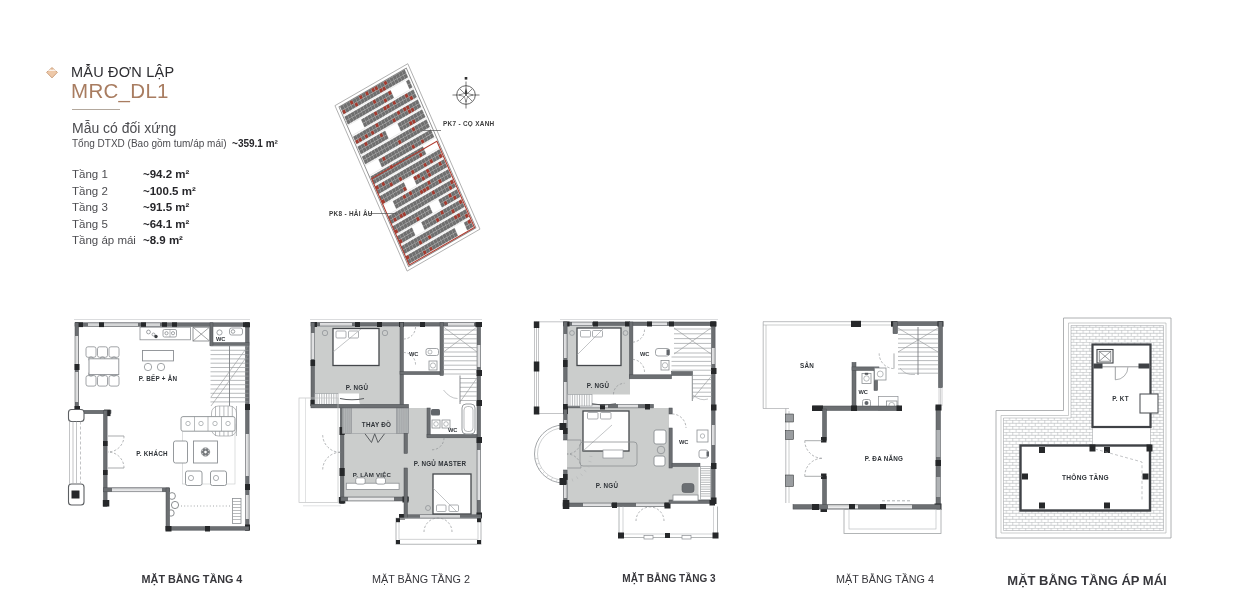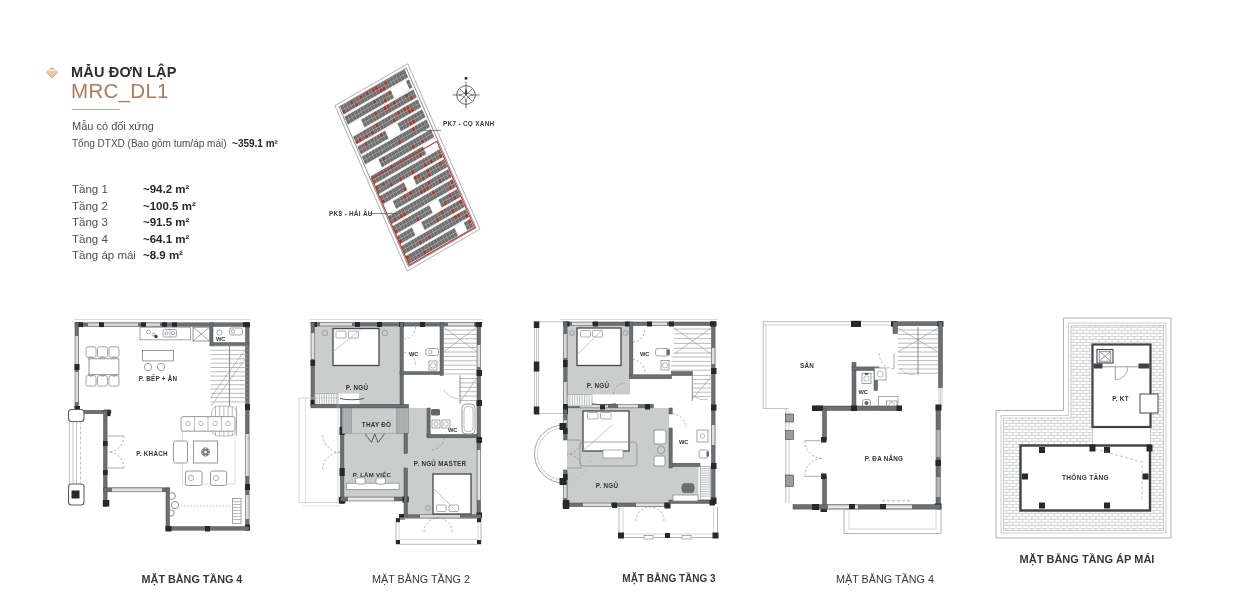--- a/index.html
+++ b/index.html
@@ -10,35 +10,35 @@
 
 <div style="position:absolute;left:0;top:0;width:340px;height:260px">
 
 <svg style="position:absolute;left:45.5px;top:67px" width="12" height="11.5" viewBox="0 0 12 11.5">
 <polygon points="6,0.6 11.4,5.3 6,10.9 0.6,5.3" fill="#eec9a9" stroke="#c89c78" stroke-width="0.9"></polygon>
 <line x1="2.2" y1="3.4" x2="9.8" y2="3.4" stroke="#fff" stroke-width="0.8"></line>
 <line x1="3.6" y1="1.8" x2="4.9" y2="3.4" stroke="#fff" stroke-width="0.6"></line>
 <line x1="8.4" y1="1.8" x2="7.1" y2="3.4" stroke="#fff" stroke-width="0.6"></line>
 </svg>
 
-<div style="position:absolute;left:71px;top:64px;font-size:14.5px;font-weight:bold;color:#2d2d31;letter-spacing:0.2px;white-space:nowrap">MẪU ĐƠN LẬP</div>
+<div style="position:absolute;left:71px;top:64px;font-size:14.5px;font-weight:normal;color:#2d2d31;letter-spacing:0.2px;white-space:nowrap">MẪU ĐƠN LẬP</div>
 
 <div style="position:absolute;left:71px;top:78.5px;font-size:20.5px;font-weight:normal;color:#a87c60;letter-spacing:0.3px;white-space:nowrap">MRC_DL1</div>
 
 <div style="position:absolute;left:72px;top:108.5px;width:48px;height:1.3px;background:#b3a89d"></div>
 
-<div style="position:absolute;left:72px;top:120px;font-size:11px;letter-spacing:0px;color:#4c4c50;white-space:nowrap">Mẫu có đối xứng</div>
+<div style="position:absolute;left:72px;top:120px;font-size:14px;letter-spacing:0px;color:#4c4c50;white-space:nowrap">Mẫu có đối xứng</div>
 
 <div style="position:absolute;left:72px;top:137.5px;font-size:10px;letter-spacing:0px;color:#4c4c50;white-space:nowrap">Tổng DTXD (Bao gồm tum/áp mái)&nbsp; <b style="color:#26262a">~359.1 m²</b></div>
 
-<div style="position:absolute;left:72px;top:181px;font-size:11.5px;letter-spacing:0px;color:#4c4c50;line-height:16.6px">
+<div style="position:absolute;left:72px;top:166px;font-size:11.5px;letter-spacing:0px;color:#4c4c50;line-height:16.6px">
 <div><span style="display:inline-block;width:71px">Tầng 1</span><b style="color:#26262a">~94.2 m²</b></div>
 <div><span style="display:inline-block;width:71px">Tầng 2</span><b style="color:#26262a">~100.5 m²</b></div>
 <div><span style="display:inline-block;width:71px">Tầng 3</span><b style="color:#26262a">~91.5 m²</b></div>
-<div><span style="display:inline-block;width:71px">Tầng 4</span><b style="color:#26262a">~64.1 m²</b></div>
+<div><span style="display:inline-block;width:71px">Tầng 5</span><b style="color:#26262a">~64.1 m²</b></div>
 <div><span style="display:inline-block;width:71px">Tầng áp mái</span><b style="color:#26262a">~8.9 m²</b></div>
 </div>
     </div>
 
 <svg style="position:absolute;left:325px;top:55px" width="178" height="225" viewBox="325 55 178 225">
 <g transform="matrix(0.4,0.917,0.863,-0.497,339.0,107.0)">
 
 <rect x="-3.2" y="-3.2" width="180.4" height="84.4" fill="none" stroke="#9a9a9a" stroke-width="0.7"></rect>
 <rect x="0" y="0" width="174" height="78" fill="#fff" stroke="#8a8a8a" stroke-width="0.9"></rect>
 
@@ -1566,13 +1566,13 @@
 </svg>
 
 <div style="position:absolute;left:192px;top:573px;transform:translateX(-50%);font-size:10.8px;font-weight:bold;color:#37373c;letter-spacing:0px;white-space:nowrap">MẶT BẰNG TẦNG 4</div>
 
 <div style="position:absolute;left:421px;top:573px;transform:translateX(-50%);font-size:10.8px;font-weight:normal;color:#37373c;letter-spacing:0px;white-space:nowrap">MẶT BẰNG TẦNG 2</div>
 
 <div style="position:absolute;left:669px;top:573px;transform:translateX(-50%);font-size:10px;font-weight:bold;color:#37373c;letter-spacing:0px;white-space:nowrap">MẶT BẰNG TẦNG 3</div>
 
 <div style="position:absolute;left:885px;top:573px;transform:translateX(-50%);font-size:10.8px;font-weight:normal;color:#37373c;letter-spacing:0px;white-space:nowrap">MẶT BẰNG TẦNG 4</div>
 
-<div style="position:absolute;left:1087px;top:553px;transform:translateX(-50%);font-size:11px;font-weight:bold;color:#37373c;letter-spacing:0px;white-space:nowrap">MẶT BẰNG TẦNG ÁP MÁI</div>
+<div style="position:absolute;left:1087px;top:573px;transform:translateX(-50%);font-size:13px;font-weight:bold;color:#37373c;letter-spacing:0px;white-space:nowrap">MẶT BẰNG TẦNG ÁP MÁI</div>
 </div>
 </body></html>

